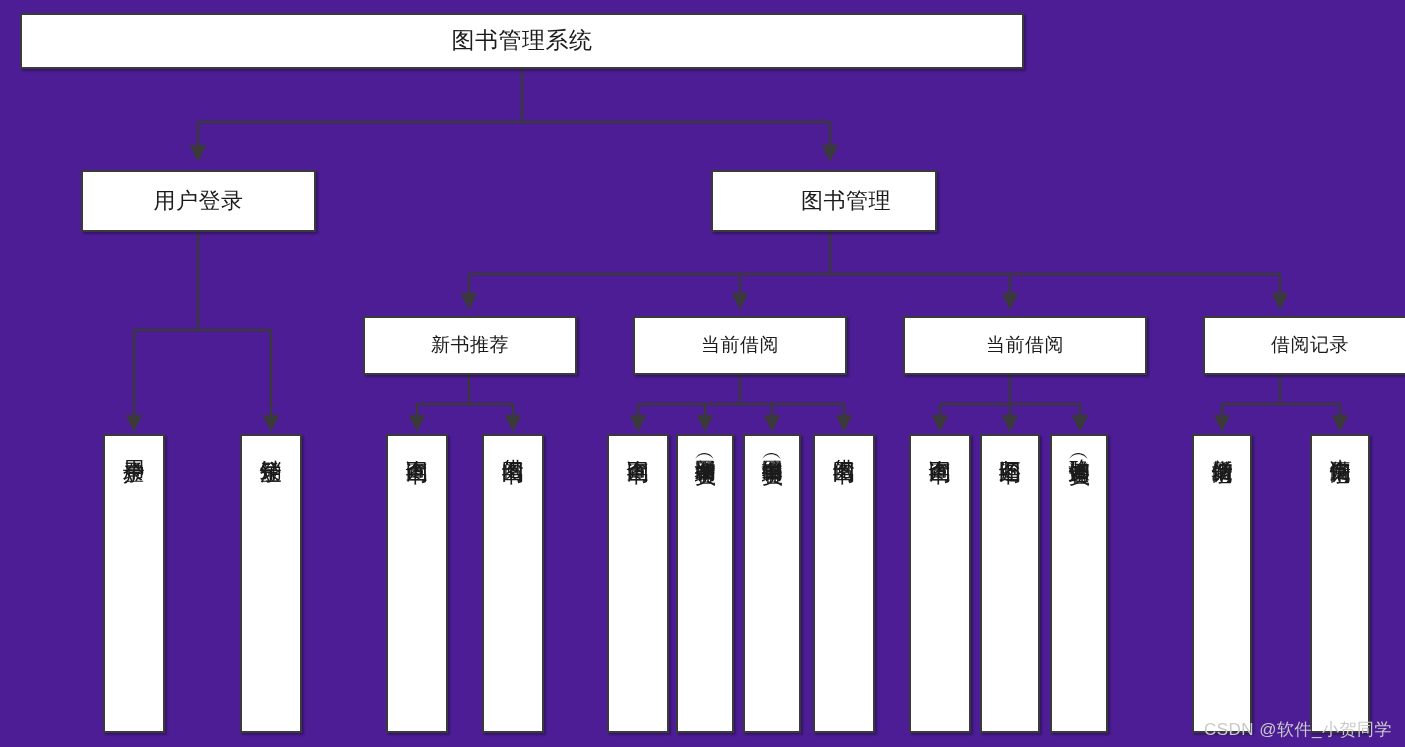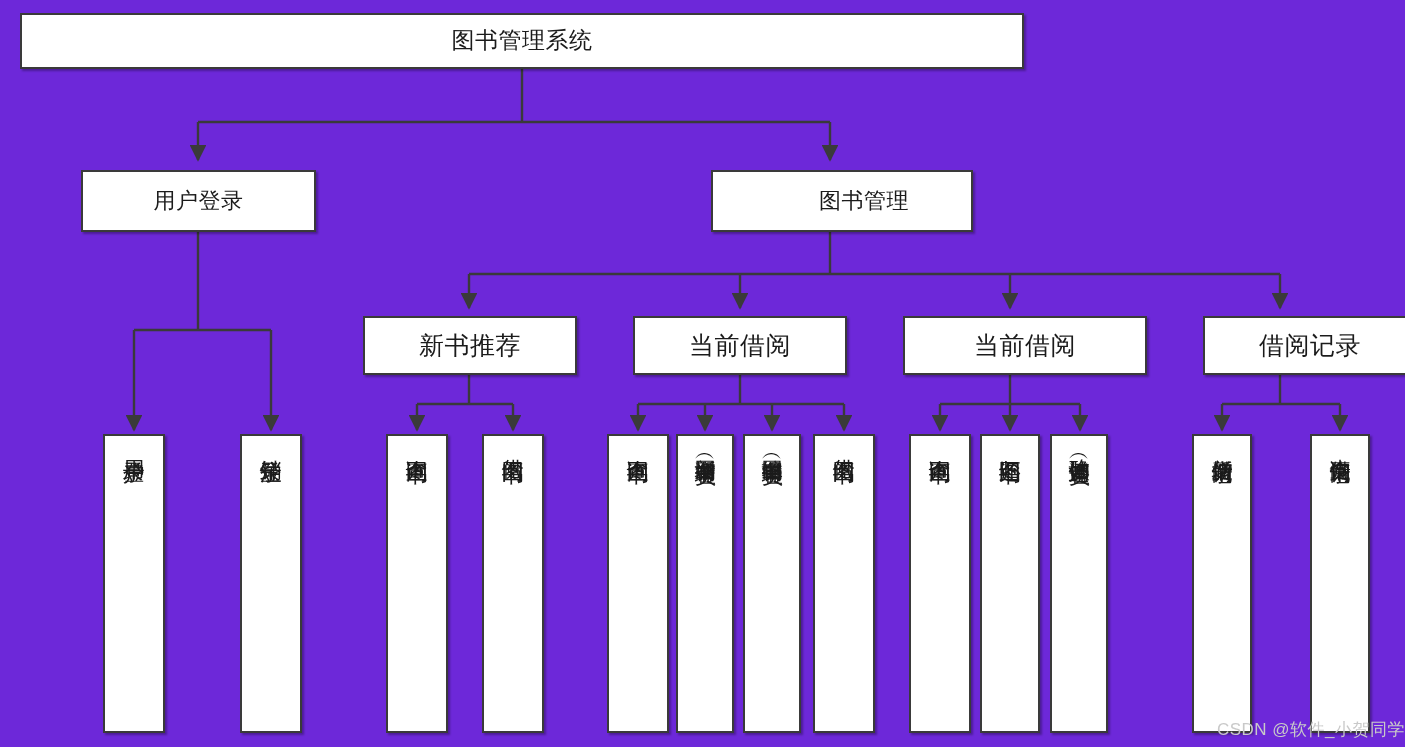--- a/index.html
+++ b/index.html
@@ -4,21 +4,21 @@
 <style>
   html, body {
     margin: 0;
     padding: 0;
     background: #ffffff;
   }
   #canvas {
     position: relative;
     width: 1405px;
     height: 747px;
-    background: #6d28d9;
+    background: #4c1d95;
     overflow: hidden;
     font-family: "Liberation Sans", "DejaVu Sans", sans-serif;
   }
   #wires {
     position: absolute;
     left: 0;
     top: 0;
     width: 1405px;
     height: 747px;
     pointer-events: none;
@@ -35,41 +35,41 @@
     color: #1b1b1b;
     z-index: 2;
   }
   .node .label {
     display: block;
     line-height: 1.18;
     letter-spacing: 0.5px;
   }
   .node-root .label { font-size: 23px; }
   .node-l2 .label   { font-size: 22px; }
-  .node-l3 .label   { font-size: 25px; }
+  .node-l3 .label   { font-size: 19px; }
 
   
   .node-leaf {
     align-items: flex-start;
     justify-content: center;
     padding-top: 6px;
   }
   .node-leaf .label {
     writing-mode: vertical-rl;
     text-orientation: upright;
     font-size: 22px;
     line-height: 1.06;
     letter-spacing: 1px;
     white-space: nowrap;
   }
   .node-leaf.tall .label { font-size: 21px; }
 
   #watermark {
     position: absolute;
-    right: 0;
+    right: 13px;
     bottom: 6px;
     font-size: 17px;
     color: #c9c9c9;
     letter-spacing: 0.5px;
     z-index: 3;
     white-space: nowrap;
   }
 </style>
 </head>
 <body>
@@ -126,21 +126,21 @@
     </g>
   </svg>
 
   <div class="node node-root" style="left:20px; top:13px; width:1004px; height:56px;">
     <span class="label">图书管理系统</span>
   </div>
 
   <div class="node node-l2" style="left:81px; top:170px; width:235px; height:62px;">
     <span class="label">用户登录</span>
   </div>
-  <div class="node node-l2" style="left:711px; top:170px; width:262px; height:62px;padding-left:44px;">
+  <div class="node node-l2" style="left:711px; top:170px; width:226px; height:62px;padding-left:44px;">
     <span class="label">图书管理</span>
   </div>
 
   <div class="node node-l3" style="left:363px; top:316px; width:214px; height:59px;">
     <span class="label">新书推荐</span>
   </div>
   <div class="node node-l3" style="left:633px; top:316px; width:214px; height:59px;">
     <span class="label">当前借阅</span>
   </div>
   <div class="node node-l3" style="left:903px; top:316px; width:244px; height:59px;">

